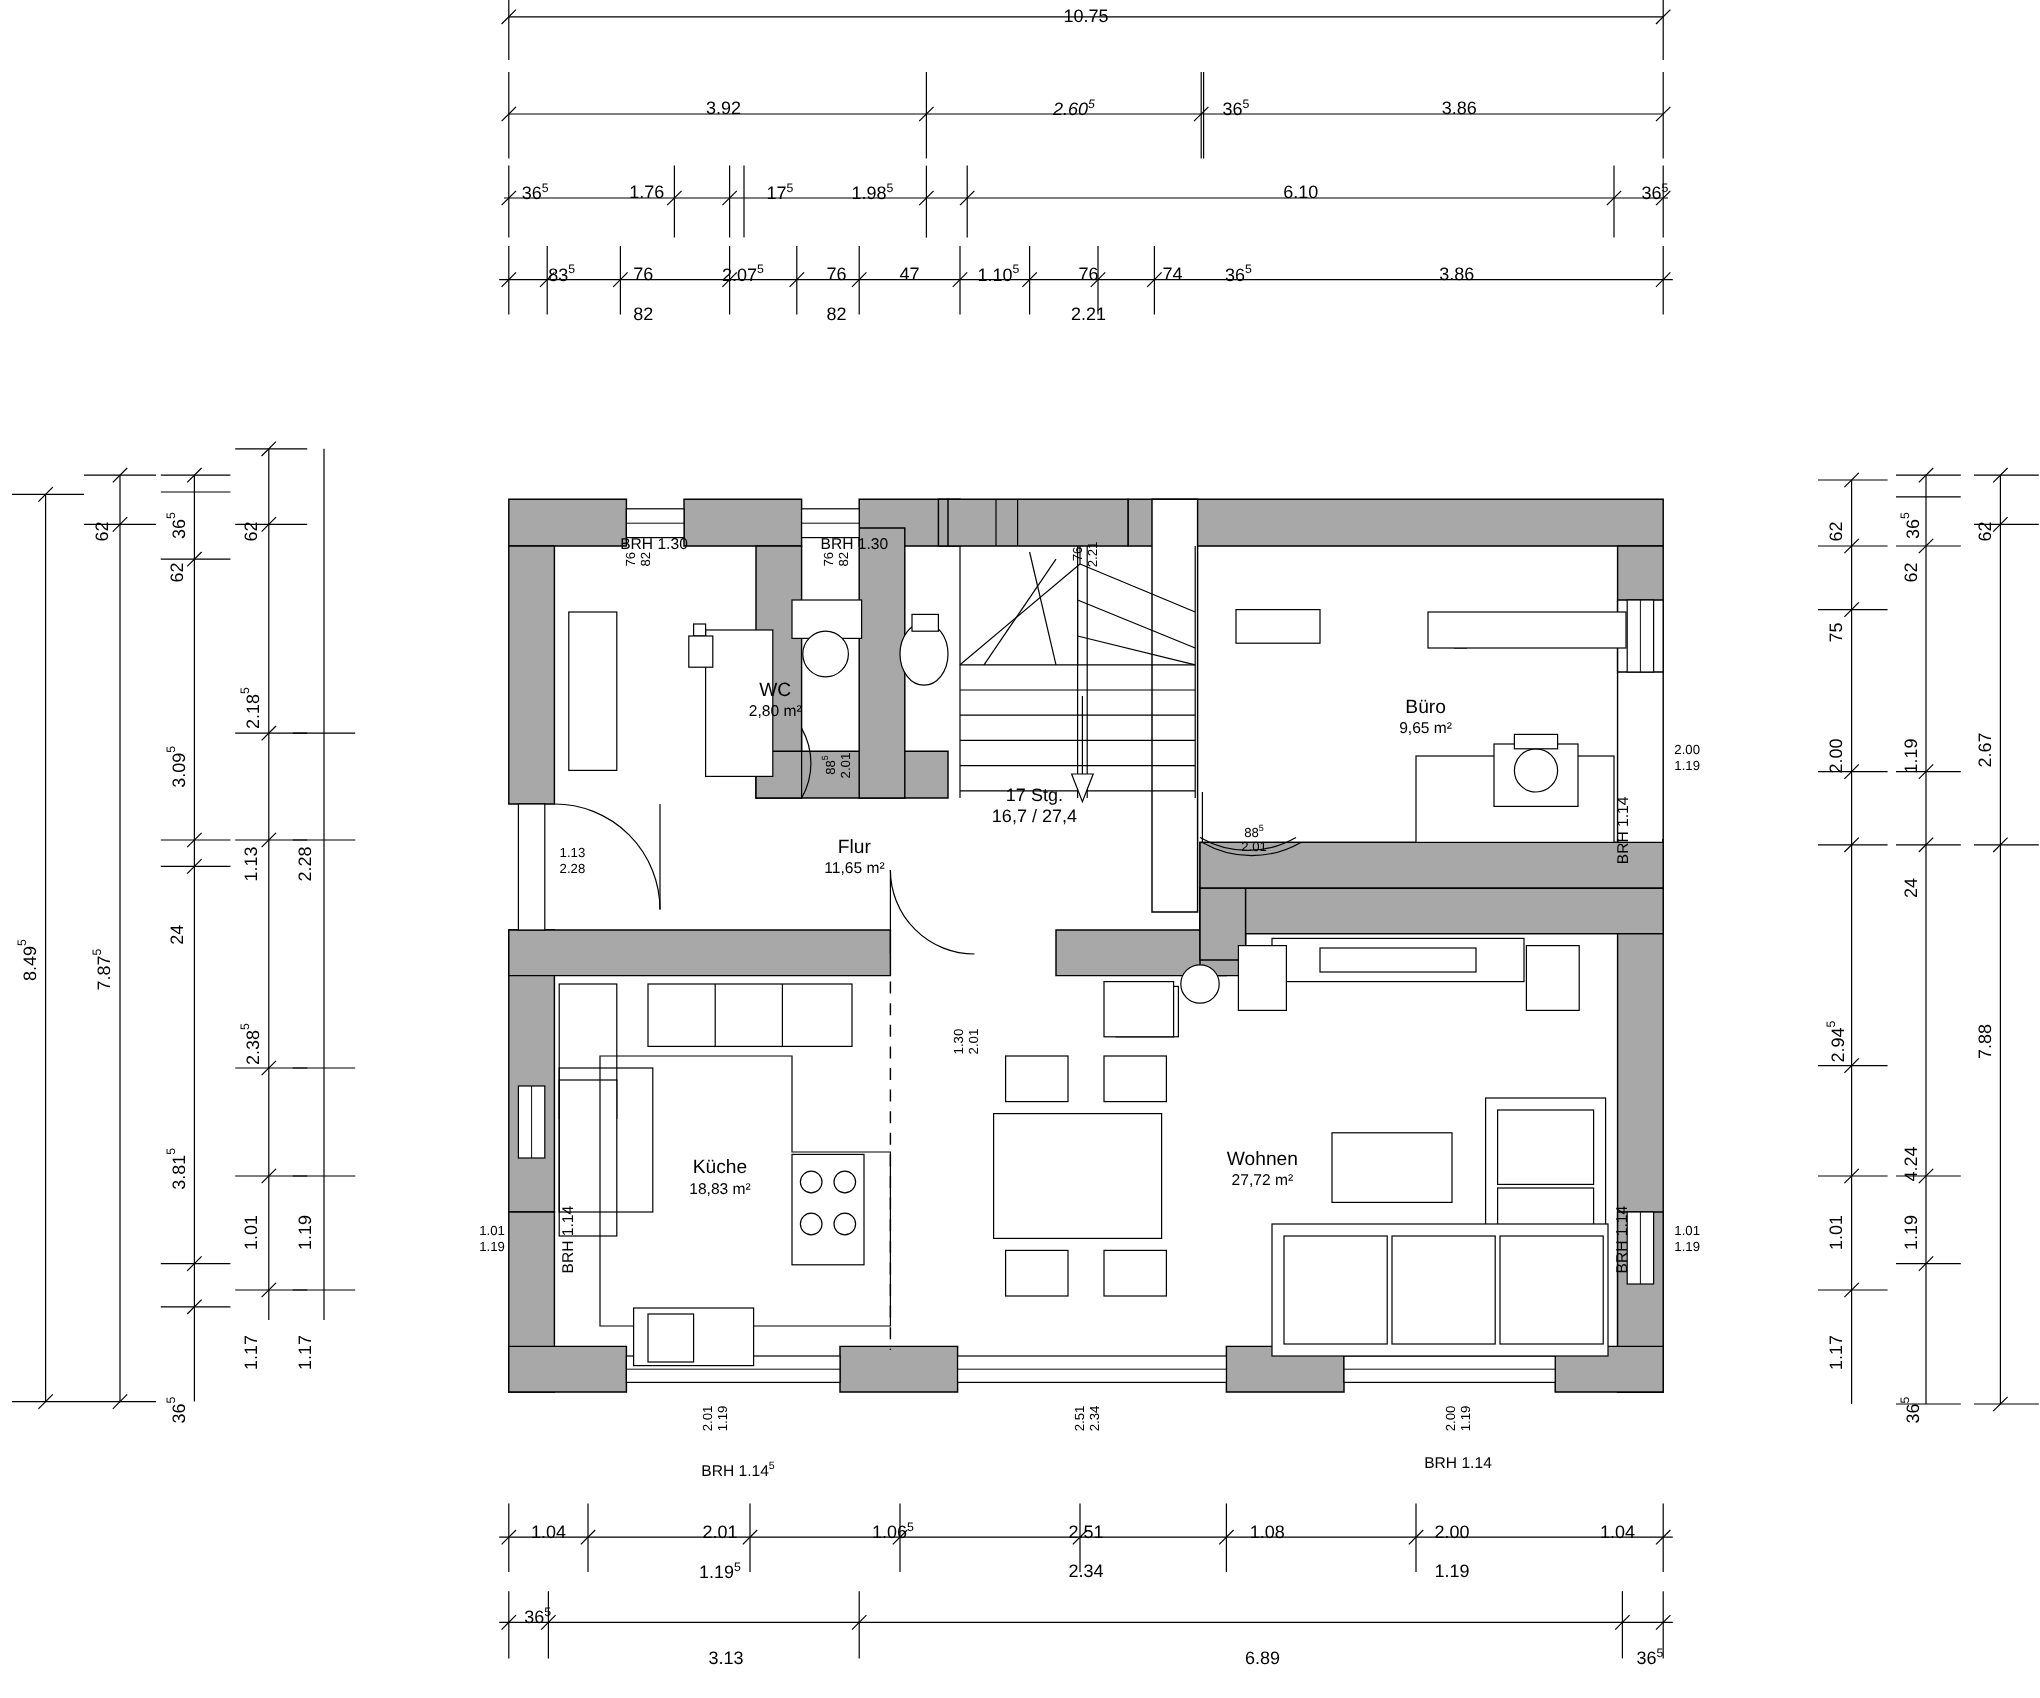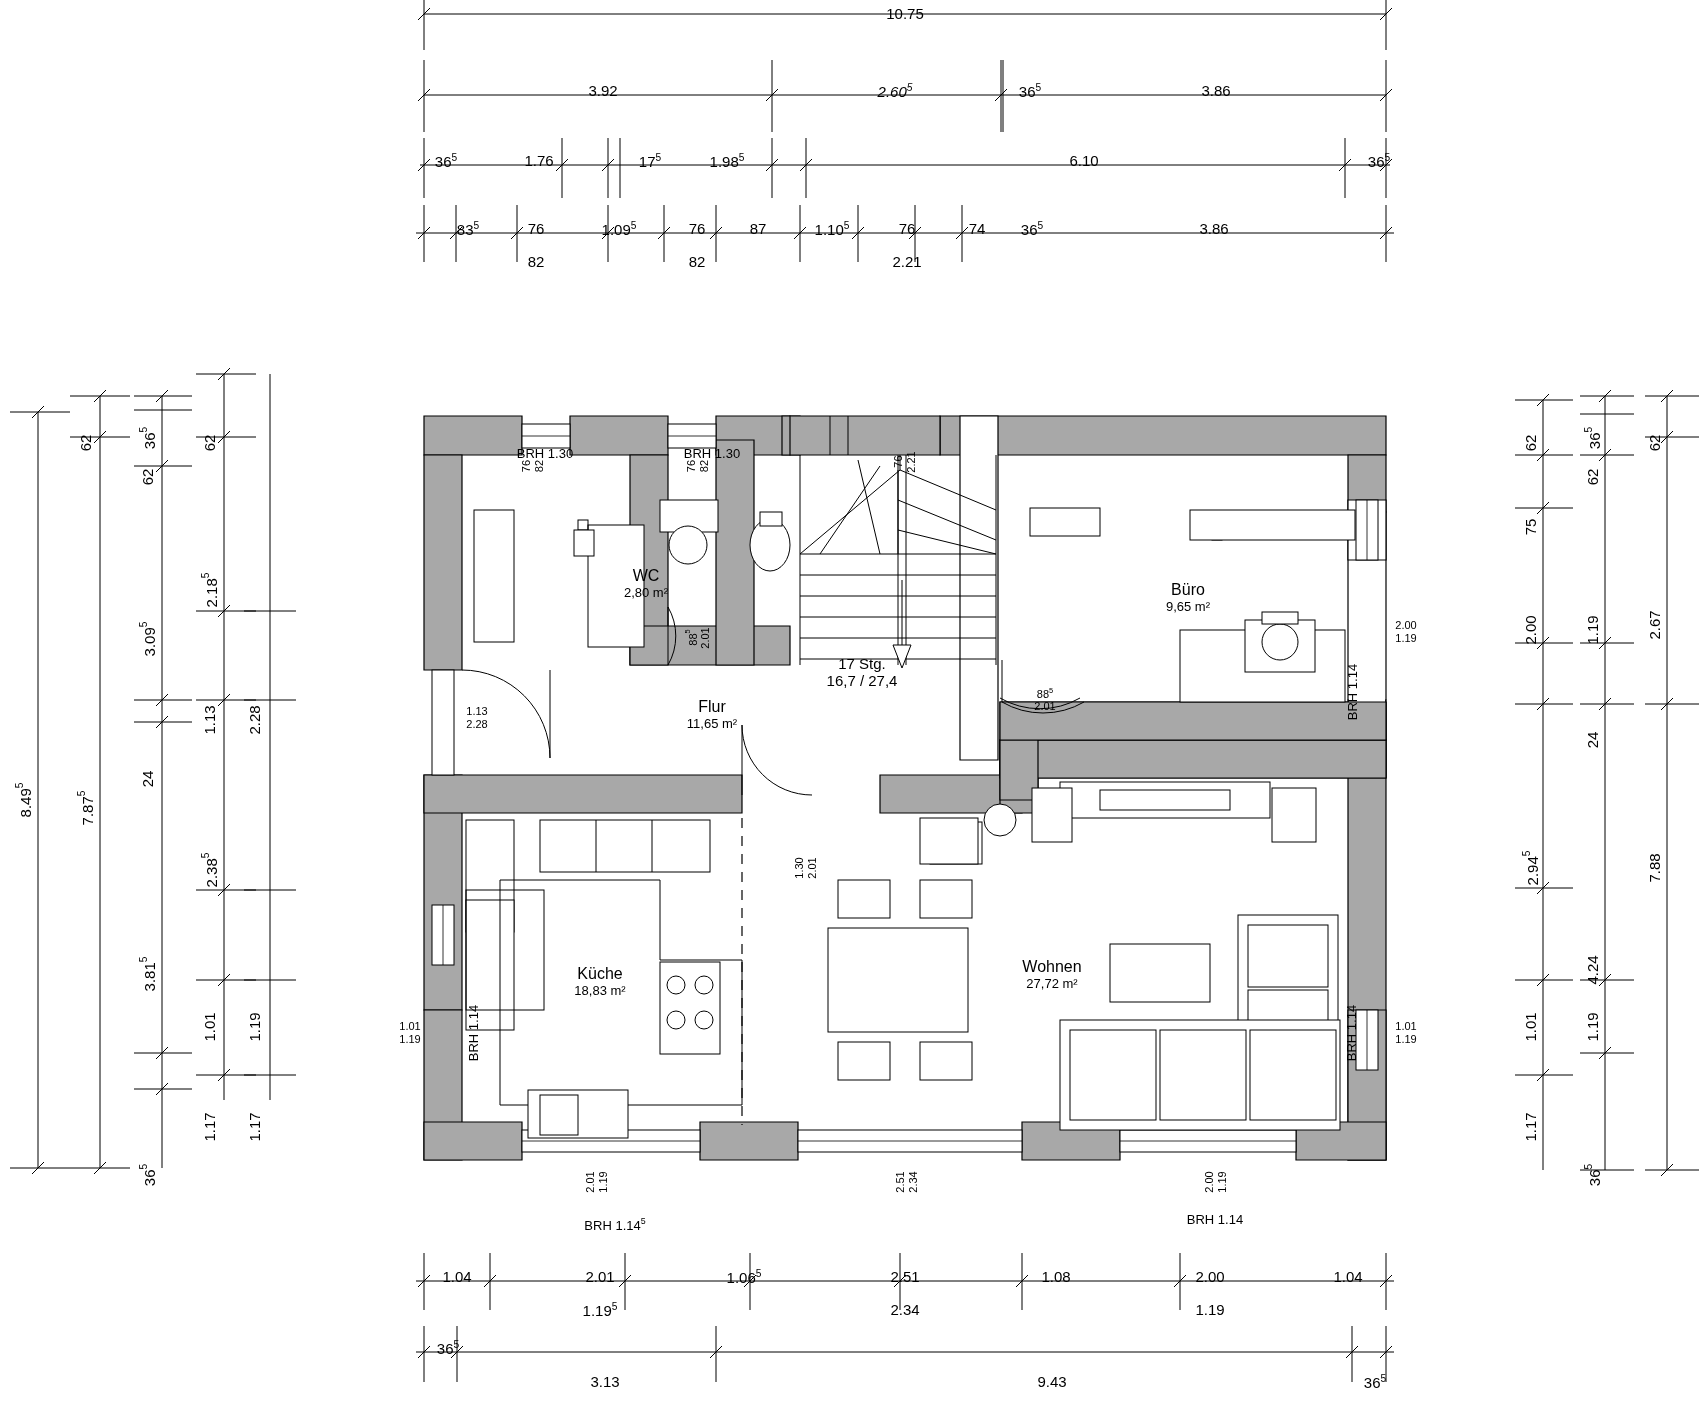--- a/index.html
+++ b/index.html
@@ -532,23 +532,23 @@
 
 <div class="lbl c" style="left:446px; top:161px;"><span>36</span><span class="sup">5</span></div>
 <div class="lbl c" style="left:539px; top:161px;"><span>1.76</span></div>
 <div class="lbl c" style="left:650px; top:161px;"><span>17</span><span class="sup">5</span></div>
 <div class="lbl c" style="left:727px; top:161px;"><span>1.98</span><span class="sup">5</span></div>
 <div class="lbl c" style="left:1084px; top:161px;"><span>6.10</span></div>
 <div class="lbl c" style="left:1379px; top:161px;"><span>36</span><span class="sup">5</span></div>
 
 <div class="lbl c" style="left:468px; top:229px;"><span>83</span><span class="sup">5</span></div>
 <div class="lbl c" style="left:536px; top:229px;"><span>76</span></div>
-<div class="lbl c" style="left:619px; top:229px;"><span>1.09</span><span class="sup">5</span></div>
+<div class="lbl c" style="left:619px; top:229px;"><span>2.07</span><span class="sup">5</span></div>
 <div class="lbl c" style="left:697px; top:229px;"><span>76</span></div>
-<div class="lbl c" style="left:758px; top:229px;"><span>87</span></div>
+<div class="lbl c" style="left:758px; top:229px;"><span>47</span></div>
 <div class="lbl c" style="left:832px; top:229px;"><span>1.10</span><span class="sup">5</span></div>
 <div class="lbl c" style="left:907px; top:229px;"><span>76</span></div>
 <div class="lbl c" style="left:977px; top:229px;"><span>74</span></div>
 <div class="lbl c" style="left:1032px; top:229px;"><span>36</span><span class="sup">5</span></div>
 <div class="lbl c" style="left:1214px; top:229px;"><span>3.86</span></div>
 
 <div class="lbl c" style="left:536px; top:262px;"><span>82</span></div>
 <div class="lbl c" style="left:697px; top:262px;"><span>82</span></div>
 <div class="lbl c" style="left:907px; top:262px;"><span>2.21</span></div>
 
@@ -601,16 +601,16 @@
 <div class="lbl c" style="left:1056px; top:1277px;"><span>1.08</span></div>
 <div class="lbl c" style="left:1210px; top:1277px;"><span>2.00</span></div>
 <div class="lbl c" style="left:1348px; top:1277px;"><span>1.04</span></div>
 
 <div class="lbl c" style="left:600px; top:1310px;"><span>1.19</span><span class="sup">5</span></div>
 <div class="lbl c" style="left:905px; top:1310px;"><span>2.34</span></div>
 <div class="lbl c" style="left:1210px; top:1310px;"><span>1.19</span></div>
 
 <div class="lbl c" style="left:448px; top:1348px;"><span>36</span><span class="sup">5</span></div>
 <div class="lbl c" style="left:605px; top:1382px;"><span>3.13</span></div>
-<div class="lbl c" style="left:1052px; top:1382px;"><span>9.43</span></div>
+<div class="lbl c" style="left:1052px; top:1382px;"><span>6.89</span></div>
 <div class="lbl c" style="left:1375px; top:1382px;"><span>36</span><span class="sup">5</span></div>
 
 </div>
 
 </body></html>

